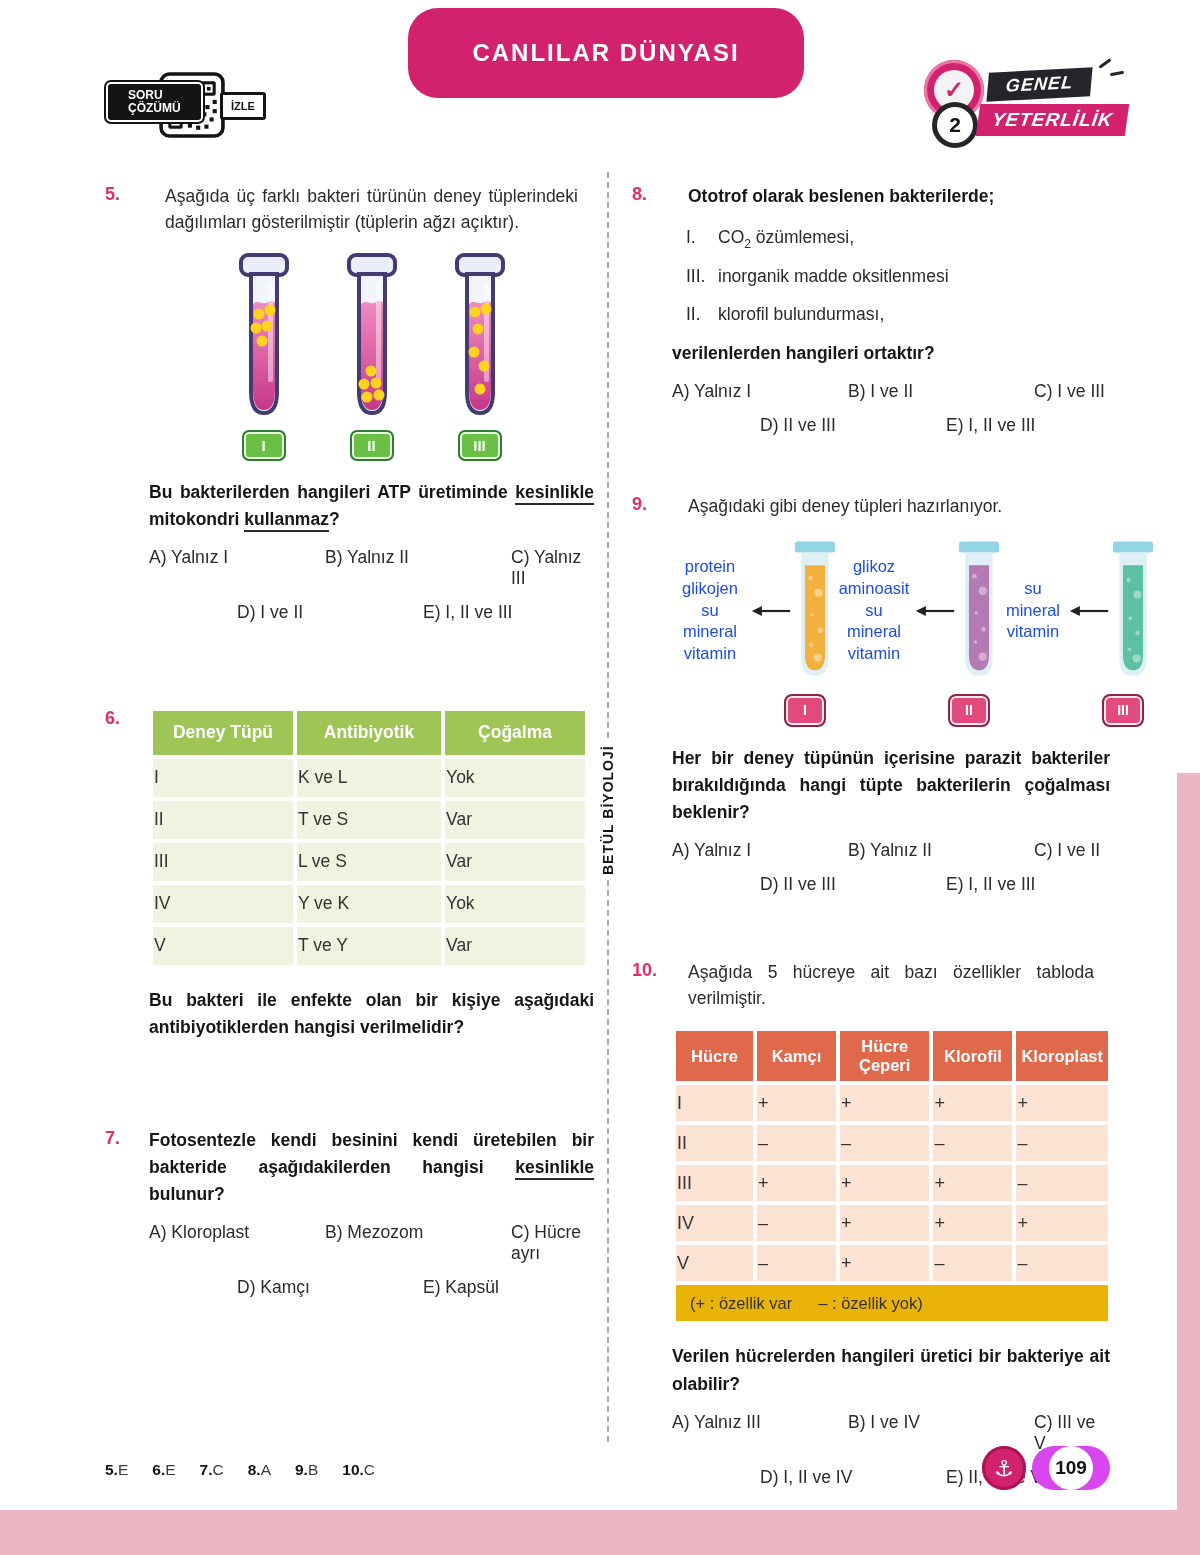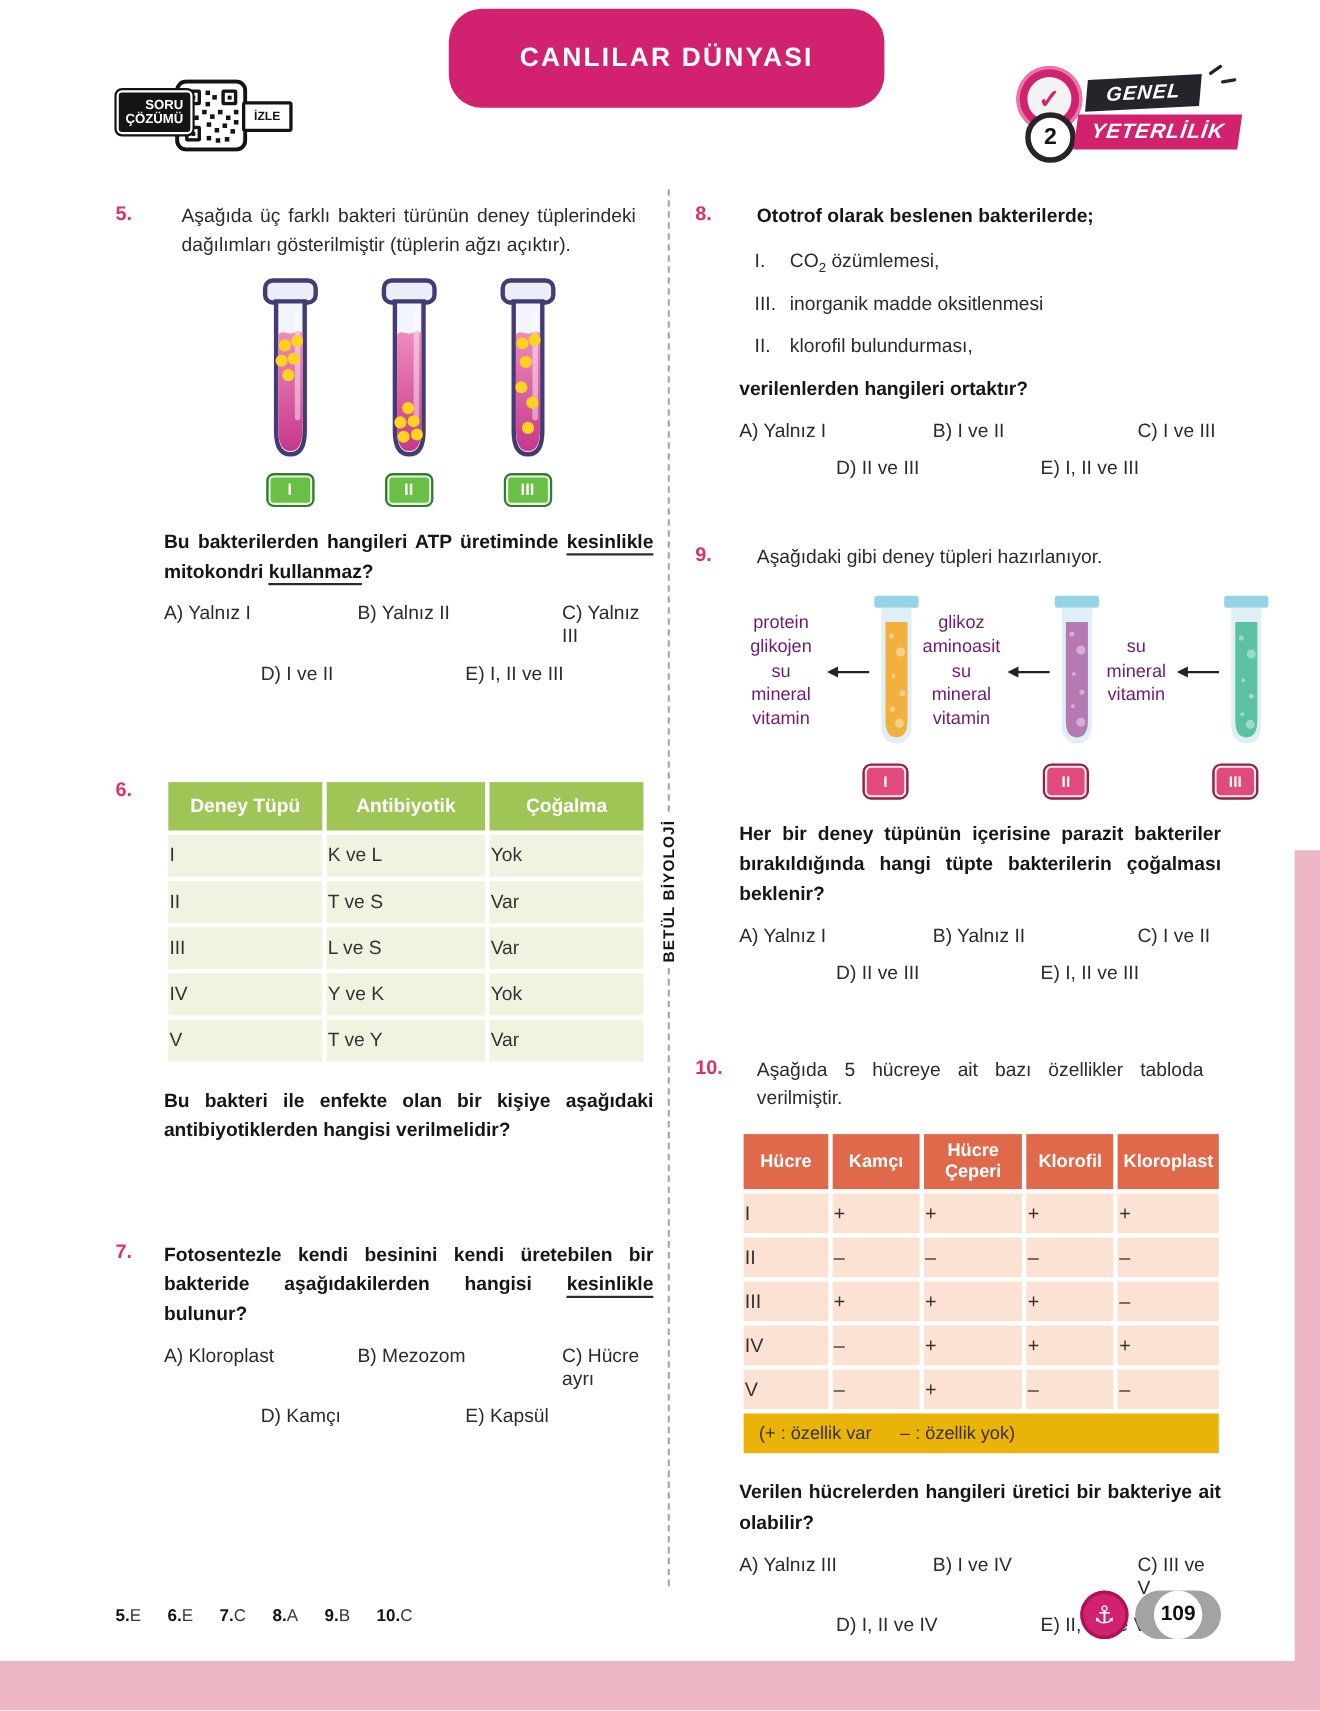--- a/index.html
+++ b/index.html
@@ -12,22 +12,22 @@
   .strip-bottom{position:absolute;left:0;top:1510px;width:1200px;height:45px;background:#ecb6c4;}
 
   
   .banner{position:absolute;left:408px;top:8px;width:396px;height:90px;background:#d2226f;
     border-radius:30px;display:flex;align-items:center;justify-content:center;}
   .banner span{color:#fff;font-weight:bold;font-size:24px;letter-spacing:2px;}
 
   
   .qr-block{position:absolute;left:104px;top:66px;width:180px;height:90px;}
   .qr-label{position:absolute;left:4px;top:18px;background:#141414;color:#fff;font-weight:bold;
-    font-size:12px;line-height:1.1;padding:5px 6px;border-radius:3px;
-    box-shadow:0 0 0 2px #fff,0 0 0 4px #141414;text-align:right;}
+    font-size:12px;line-height:1.1;padding:5px 20px;border-radius:3px;
+    box-shadow:0 0 0 2px #fff,0 0 0 4px #141414;text-align:left;}
   .qr-label span{display:block;}
   .qr-code{position:absolute;left:55px;top:6px;}
   .qr-izle{position:absolute;left:116px;top:26px;background:#fff;color:#141414;font-weight:bold;
     font-size:11px;padding:5px 8px;border-radius:3px;border:3px solid #141414;}
 
   
   .tr-badge{position:absolute;left:922px;top:56px;width:200px;height:100px;}
   .rosette{position:absolute;left:2px;top:4px;width:60px;height:60px;border-radius:50%;
     background:#d2226f;box-shadow:0 0 0 3px #e977a7 inset;display:flex;align-items:center;justify-content:center;}
   .rosette-in{width:40px;height:40px;border-radius:50%;background:#f3f3f3;display:flex;
@@ -92,40 +92,40 @@
   
   .rlist{margin-top:8px;}
   .ritem{display:flex;padding-left:14px;margin:11px 0;font-size:17.5px;line-height:1.4;}
   .rnum{width:32px;flex:0 0 32px;}
   .ritem sub{font-size:12px;}
 
   
   .q9-diagram{margin-top:14px;display:flex;justify-content:space-between;}
   .q9-group{display:flex;flex-direction:column;}
   .q9-row{display:flex;align-items:center;}
-  .q9-ing{font-size:16.5px;line-height:1.32;text-align:center;color:#701a75;white-space:pre-line;}
+  .q9-ing{font-size:16.5px;line-height:1.32;text-align:center;color:#1d4ed8;white-space:pre-line;}
   .q9-ing.w1{width:76px;}
   .q9-ing.w3{width:66px;}
   .arrow{margin:0 2px;flex:0 0 auto;}
   .badge-pink{margin-top:8px;width:38px;height:29px;border-radius:8px;background:#e34a7c;
     border:2px solid #8e2248;box-shadow:inset 0 0 0 2px rgba(255,255,255,.9);
     color:#fff;font-weight:bold;font-size:14px;display:flex;align-items:center;justify-content:center;}
   .bm1{margin-left:112px;} .bm3{margin-left:102px;}
 
   
   .q6{margin-top:84px;} .q7{margin-top:86px;}
   .q9{margin-top:57px;} .q10{margin-top:64px;}
 
   
   .answers{position:absolute;left:105px;top:1461px;display:flex;gap:24px;font-size:15.5px;color:#3a3a3a;}
   .answers b{color:#141414;}
   .logo{position:absolute;left:982px;top:1446px;width:44px;height:44px;border-radius:50%;
     background:#d2226f;color:#fff;display:flex;align-items:center;justify-content:center;
     font-size:22px;font-family:"DejaVu Sans",sans-serif;box-shadow:inset 0 0 0 3px #b01257;}
-  .pill{position:absolute;left:1032px;top:1446px;width:78px;height:44px;background:#a3a3a3;border-radius:22px;}
+  .pill{position:absolute;left:1032px;top:1446px;width:78px;height:44px;background:#d946ef;border-radius:22px;}
   .pill-circle{position:absolute;left:17px;top:0;width:44px;height:44px;border-radius:50%;
     background:#fff;display:flex;align-items:center;justify-content:center;
     font-weight:bold;font-size:19px;color:#111;}
 </style>
 </head>
 <body>
 
 <svg width="0" height="0" style="position:absolute" aria-hidden="true">
   <defs>
     <linearGradient id="lgPink" x1="0" y1="0" x2="0" y2="1">

